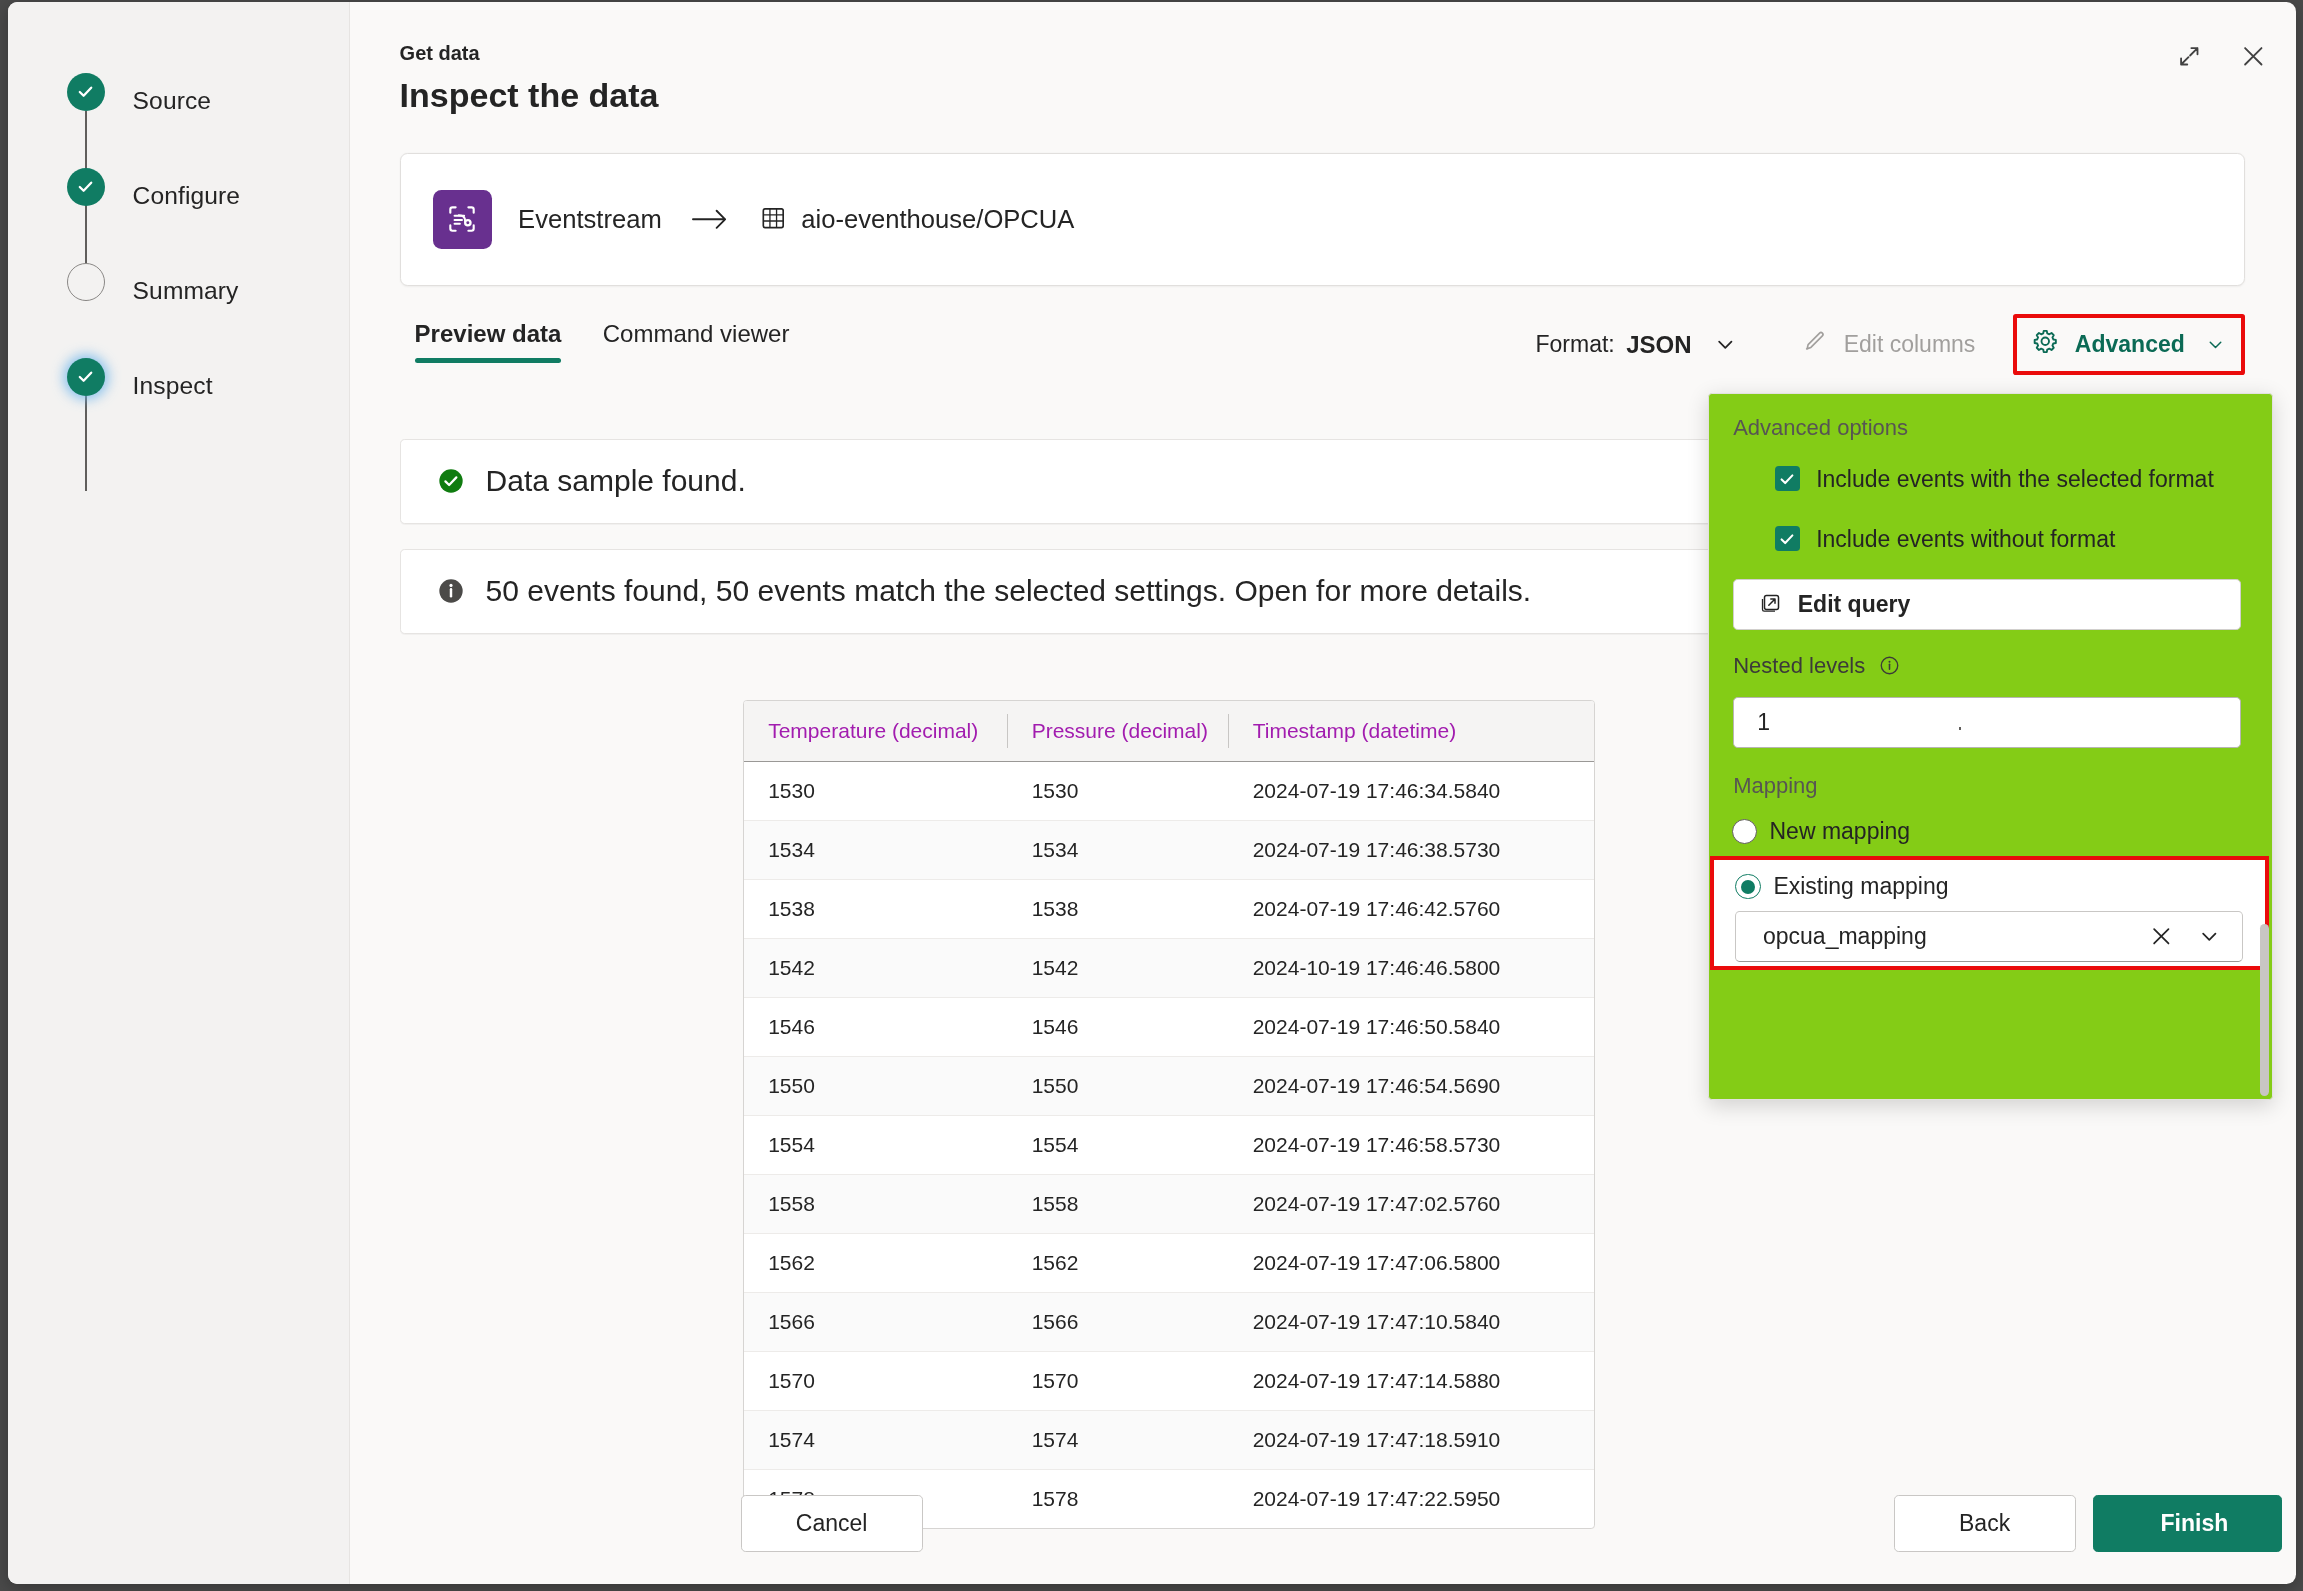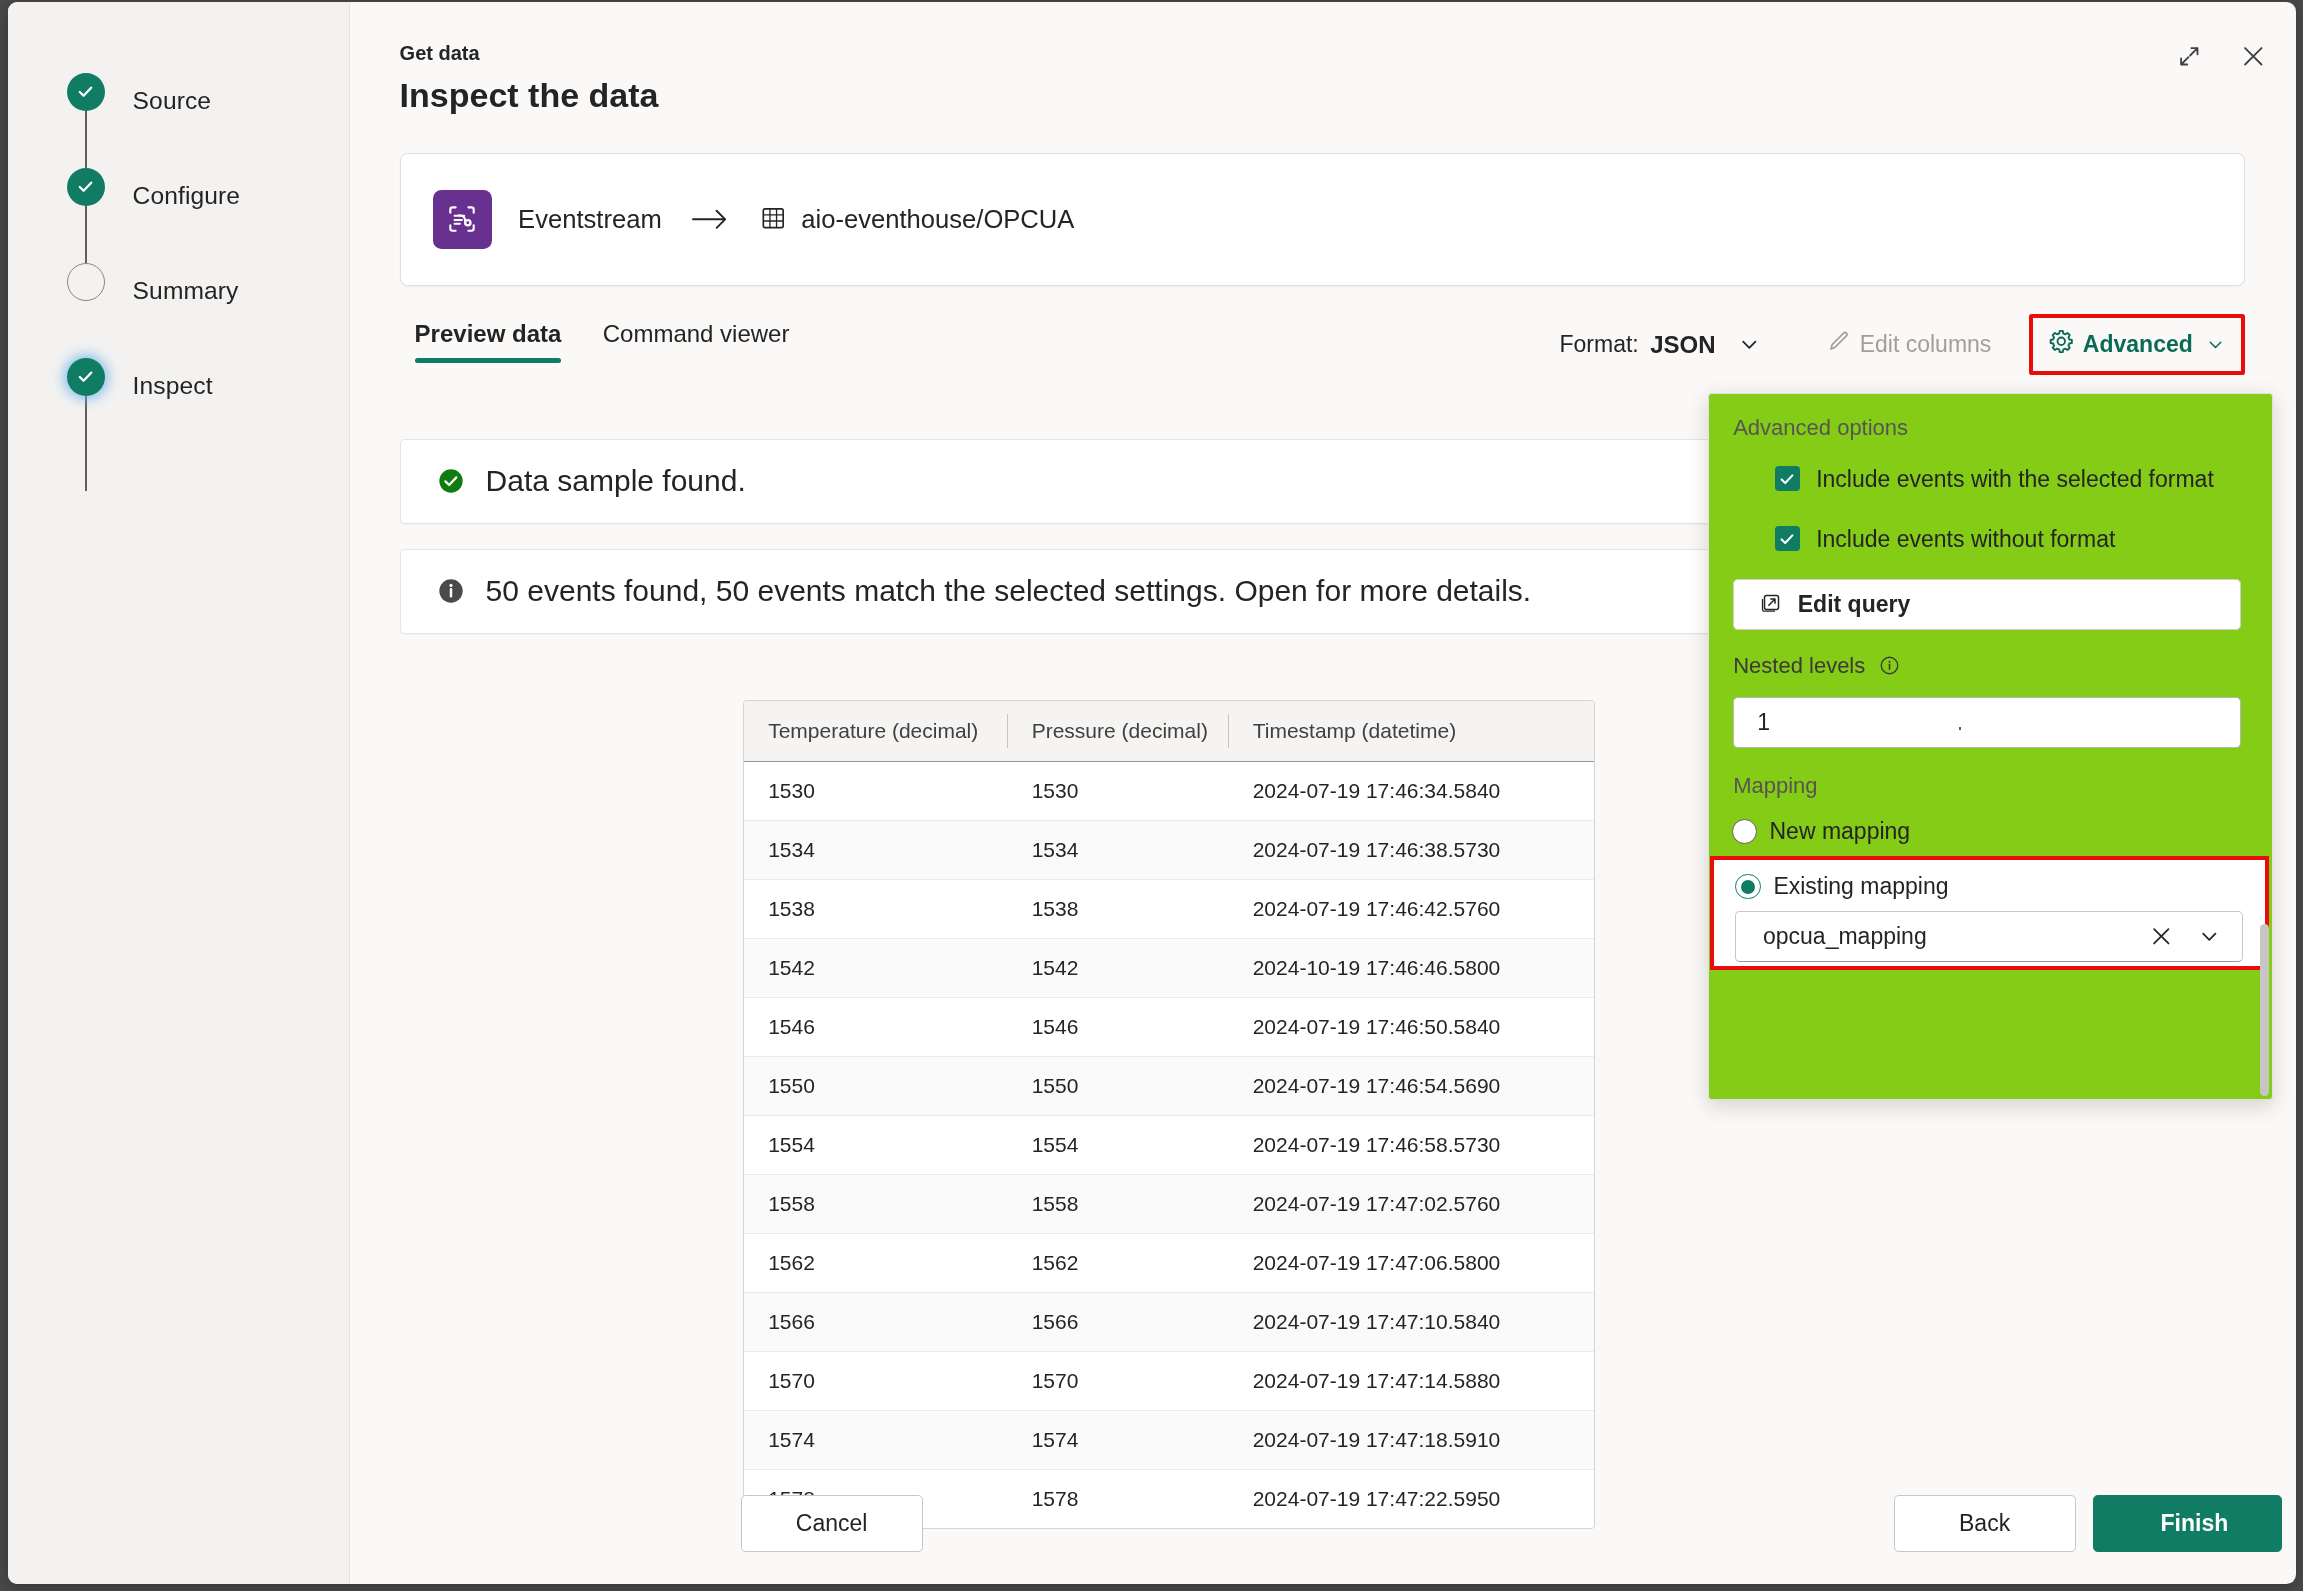--- a/index.html
+++ b/index.html
@@ -72,21 +72,21 @@
   .tab.active::after{
     content:"";position:absolute;left:15px;right:15px;bottom:3.8px;height:4.7px;
     border-radius:2.8px;background:#107c63;
   }
 
   .toolbar{position:absolute;right:0;top:0;display:flex;align-items:center;gap:0;}
   .fmtlabel{font-size:23px;color:#242424;}
   .fmtvalue{font-size:24px;font-weight:700;color:#242424;margin-left:11.4px;}
   .fmtchev{margin-left:21px;display:flex;align-items:center;cursor:pointer;}
   .tbbtn{
-    display:flex;align-items:center;gap:8px;font-size:23px;padding:10.4px 15px;border-radius:4.7px;cursor:pointer;
+    display:flex;align-items:center;gap:16px;font-size:23px;padding:10.4px 15px;border-radius:4.7px;cursor:pointer;
   }
   .tbbtn.disabled{color:#a19f9d;cursor:default;}
   .tbbtn.accent{color:#0b6a55;font-weight:700;background:#faf9f8;justify-content:flex-end;}
   .advhl{
     margin-left:23px;border:4.7px solid #ea0b0b;border-radius:2.8px;padding:0;background:#faf9f8;
   }
 
   
   .msgbar{
     position:absolute;left:51px;right:51px;background:#fff;border:0.9px solid #e6e4e2;border-radius:4.7px;
@@ -98,21 +98,21 @@
   #msg-success{top:437px;height:83px;}
   #msg-info{top:547px;height:83px;}
 
   
   .tablewrap{
     position:absolute;left:394px;top:698px;width:850px;
     border:0.9px solid #d6d4d2;border-radius:3.8px;background:#fff;overflow:hidden;
   }
   table{border-collapse:collapse;width:100%;table-layout:fixed;}
   thead th{
-    background:#f5f4f3;text-align:left;font-size:21px;font-weight:400;color:#404040;
+    background:#f5f4f3;text-align:left;font-size:21px;font-weight:400;color:#a21caf;
     padding:18px 0 18px 24.6px;border-bottom:1.4px solid #9a9896;position:relative;
   }
   thead th + th::before{
     content:"";position:absolute;left:0;top:13.2px;bottom:13.2px;width:0.9px;background:#c8c6c4;
   }
   tbody td{
     font-size:21px;color:#242424;padding:17px 0 17px 24.6px;border-bottom:0.9px solid #edebe9;
     white-space:nowrap;
   }
   tbody tr:nth-child(even) td{background:#fafafa;}

